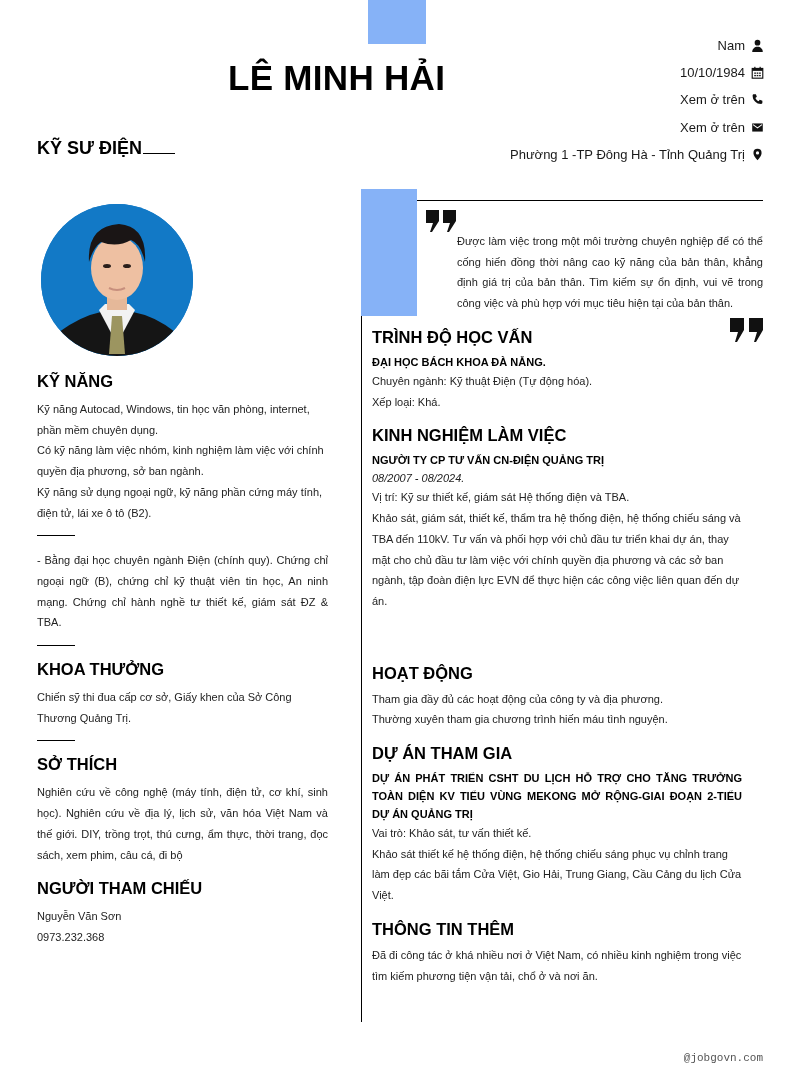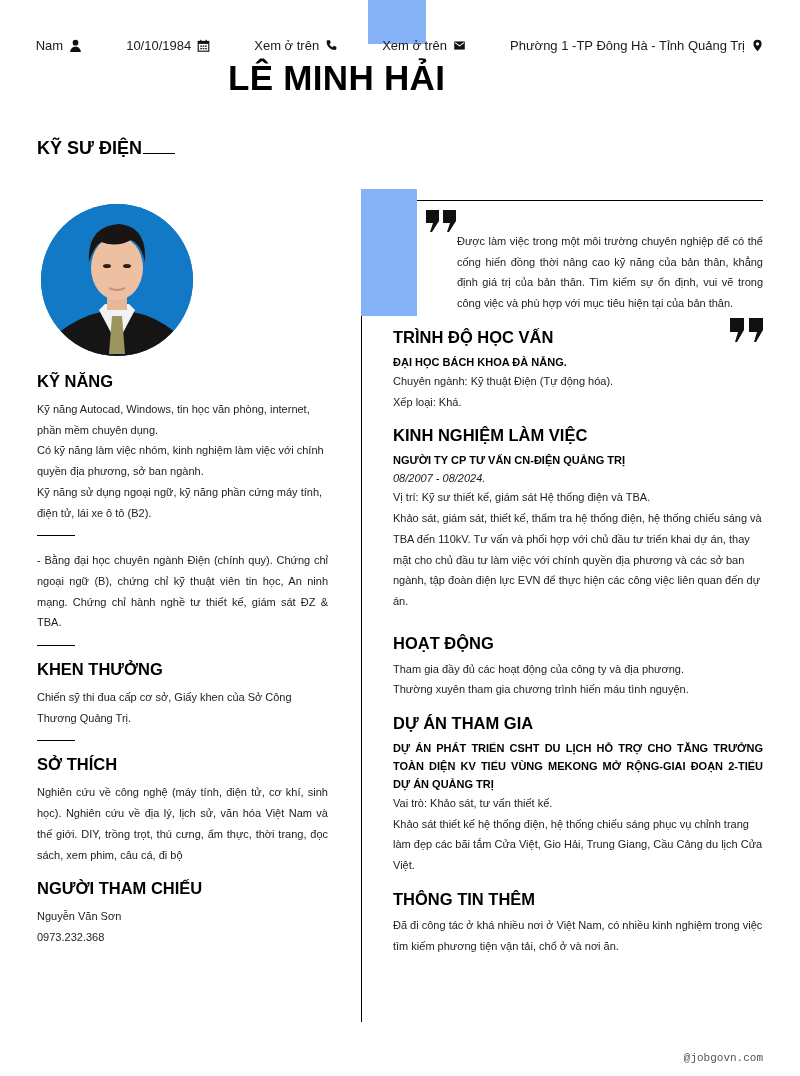--- a/index.html
+++ b/index.html
@@ -4,41 +4,41 @@
 <style>
   * { box-sizing: border-box; margin: 0; padding: 0; }
   html, body { width: 800px; height: 1076px; background: #ffffff; overflow: hidden; }
   body { position: relative; font-family: "Liberation Sans", "DejaVu Sans", sans-serif; color: #1a1a1a; }
 
   .top-block { position: absolute; left: 368px; top: 0; width: 58px; height: 44px; background: #86b2f7; }
   .name { position: absolute; left: 228px; top: 58px; font-size: 35px; font-weight: bold; color: #000; letter-spacing: 0.3px; }
   .job-title { position: absolute; left: 37px; top: 138px; font-size: 18px; font-weight: bold; color: #000; }
   .job-title .underline { display: inline-block; width: 32px; border-bottom: 1.5px solid #000; margin-left: 1px; vertical-align: baseline; }
 
-  .contact { position: absolute; right: 36px; top: 32px; display: flex; align-items: flex-end; gap: 44px; }
+  .contact { position: absolute; right: 36px; top: 32px; display: flex; flex-direction: column; align-items: flex-end; }
   .contact-row { display: flex; align-items: center; height: 27.2px; font-size: 13px; color: #1a1a1a; }
   .contact-row .ico { width: 14px; height: 14px; margin-left: 5px; display: inline-flex; align-items: center; justify-content: center; }
   .contact-row .ico svg { width: 13px; height: 13px; }
 
   .avatar { position: absolute; left: 41px; top: 204px; width: 152px; height: 152px; border-radius: 50%; overflow: hidden; background: #1279c6; }
 
   .left-col { position: absolute; left: 37px; top: 372px; width: 291px; }
   .section-title { font-size: 16.5px; font-weight: bold; color: #000; margin-bottom: 8px; }
   .body-text { font-size: 11px; line-height: 20.7px; color: #222; }
   .justify { text-align: justify; }
   .short-rule { width: 38px; border-top: 1px solid #000; margin: 12px 0 14px 0; }
 
   .blue-bar { position: absolute; left: 361px; top: 189px; width: 56px; height: 127px; background: #86b2f7; }
   .quote-rule { position: absolute; left: 417px; top: 200px; width: 346px; border-top: 1.3px solid #000; }
   .quote-open { position: absolute; left: 426px; top: 210px; width: 32px; height: 22px; }
   .quote-close { position: absolute; left: 730px; top: 318px; width: 34px; height: 24px; }
   .objective { position: absolute; left: 457px; top: 231px; width: 306px; font-size: 11px; line-height: 20.7px; text-align: justify; color: #222; }
   .v-line { position: absolute; left: 361px; top: 316px; width: 0; height: 706px; border-left: 1.3px solid #000; }
 
-  .right-col { position: absolute; left: 393px; top: 328px; width: 370px; }
+  .right-col { position: absolute; left: 372px; top: 328px; width: 370px; }
   .r-sec { margin-bottom: 14px; }
   .r-sec .section-title { margin-bottom: 6px; }
   .sub-title { font-size: 11px; font-weight: bold; color: #000; line-height: 18px; }
   .italic { font-style: italic; font-size: 11px; line-height: 18px; color: #222; }
   .r-text { font-size: 11px; line-height: 20.7px; color: #222; }
 
   .footer { position: absolute; right: 37px; top: 1052px; font-family: "Liberation Mono", "DejaVu Sans Mono", monospace; font-size: 11px; color: #555; padding-left: 20px; }
 </style>
 </head>
 <body>
@@ -127,21 +127,21 @@
     <p class="body-text">Kỹ năng sử dụng ngoại ngữ, kỹ năng phần cứng máy tính, điện tử, lái xe ô tô (B2).</p>
   </section>
   <div class="short-rule"></div>
 
   <section>
     <p class="body-text justify">- Bằng đại học chuyên ngành Điện (chính quy). Chứng chỉ ngoại ngữ (B), chứng chỉ kỹ thuật viên tin học, An ninh mạng. Chứng chỉ hành nghề tư thiết kế, giám sát ĐZ &amp; TBA.</p>
   </section>
   <div class="short-rule"></div>
 
   <section>
-    <h2 class="section-title">KHEN THƯỞNG</h2>
+    <h2 class="section-title">KHOA THƯỞNG</h2>
     <p class="body-text">Chiến sỹ thi đua cấp cơ sở, Giấy khen của Sở Công Thương Quảng Trị.</p>
   </section>
   <div class="short-rule"></div>
 
   <section>
     <h2 class="section-title">SỞ THÍCH</h2>
     <p class="body-text justify">Nghiên cứu về công nghệ (máy tính, điện tử, cơ khí, sinh học). Nghiên cứu về địa lý, lịch sử, văn hóa Việt Nam và thế giới. DIY, trồng trọt, thú cưng, ẩm thực, thời trang, đọc sách, xem phim, câu cá, đi bộ</p>
   </section>
 
   <section style="margin-top:14px;">
@@ -170,21 +170,21 @@
 <div class="v-line"></div>
 
 <div class="right-col">
   <section class="r-sec">
     <h2 class="section-title">TRÌNH ĐỘ HỌC VẤN</h2>
     <p class="sub-title">ĐẠI HỌC BÁCH KHOA ĐÀ NẴNG.</p>
     <p class="r-text">Chuyên ngành: Kỹ thuật Điện (Tự động hóa).</p>
     <p class="r-text">Xếp loại: Khá.</p>
   </section>
 
-  <section class="r-sec" style="margin-bottom:22px;">
+  <section class="r-sec" style="margin-bottom:52px;">
     <h2 class="section-title">KINH NGHIỆM LÀM VIỆC</h2>
     <p class="sub-title">NGƯỜI TY CP TƯ VẤN CN-ĐIỆN QUẢNG TRỊ</p>
     <p class="italic">08/2007 - 08/2024.</p>
     <p class="r-text">Vị trí: Kỹ sư thiết kế, giám sát Hệ thống điện và TBA.</p>
     <p class="r-text">Khảo sát, giám sát, thiết kế, thẩm tra hệ thống điện, hệ thống chiếu sáng và TBA đến 110kV. Tư vấn và phối hợp với chủ đầu tư triển khai dự án, thay mặt cho chủ đầu tư  làm việc với chính quyền địa phương và các sở ban ngành, tập đoàn điện lực EVN để thực hiện các công việc liên quan đến dự án.</p>
   </section>
 
   <section class="r-sec">
     <h2 class="section-title">HOẠT ĐỘNG</h2>
     <p class="r-text">Tham gia đầy đủ các hoạt động của công ty và địa phương.</p>

